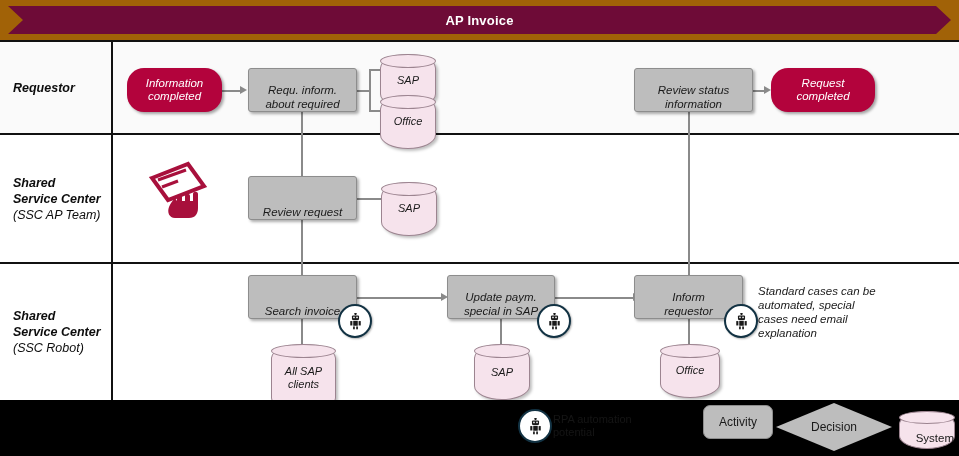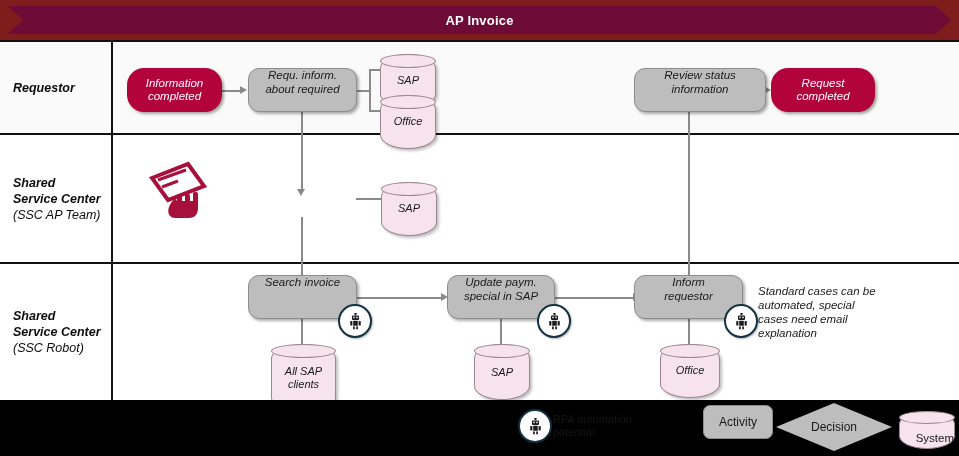--- a/index.html
+++ b/index.html
@@ -8,21 +8,21 @@
     background:#ffffff;
     font-family:"Liberation Sans", sans-serif;
     position:relative;
     overflow:hidden;
   }
   #canvas{position:absolute;left:0;top:0;width:959px;height:456px;}
 
   
   .banner-wrap{
     position:absolute;left:0;top:0;width:959px;height:40px;
-    background:#7f1d1d;
+    background:#a16207;
   }
   .banner{
     position:absolute;left:8px;top:6px;width:943px;height:28px;
     background:#6e0b37;
     clip-path:polygon(0 0, 928px 0, 943px 14px, 928px 28px, 0 28px, 15px 14px);
     display:flex;align-items:center;justify-content:center;
   }
   .banner-text{
     color:#ffffff;font-size:13px;font-weight:bold;letter-spacing:.2px;
   }
@@ -61,25 +61,25 @@
   .event{
     border-radius:17px;
     background:#b3033c;
     color:#fff;
     display:flex;align-items:center;justify-content:center;
     text-align:center;
     font-size:11.5px;line-height:13.5px;
     box-shadow:2px 2px 3px rgba(0,0,0,.35);
   }
   .activity{
-    border-radius:11px;
+    border-radius:3px;
     background:#bdbdbd;
     border:1px solid #8d8d8d;
     color:#1a1a1a;
-    display:flex;align-items:flex-start;justify-content:center;
+    display:flex;align-items:flex-end;justify-content:center;
     text-align:center;
     font-size:11.5px;line-height:13.5px;
     box-shadow:2px 2px 3px rgba(0,0,0,.32);
   }
   .cyl{
     background:#f6e3ec;
     border:1px solid #9c8490;
     border-radius:50%/14px;
     display:flex;align-items:flex-end;justify-content:center;
     color:#1a1a1a;
@@ -265,21 +265,21 @@
     <div class="cyl" style="left:380px;top:12px;width:54px;height:32px;">
       <div class="cyl-top"></div>
       <div class="cyl-lbl">SAP</div>
     </div>
 
     <div class="cyl" style="left:380px;top:53px;width:54px;height:32px;">
       <div class="cyl-top"></div>
       <div class="cyl-lbl">Office</div>
     </div>
 
-    <div class="node activity" style="left:634px;top:26px;width:132px;height:44px;">
+    <div class="node activity" style="left:634px;top:26px;width:119px;height:44px;">
       <span>
         <span>Review status</span><br>
         <span>information</span>
       </span>
     </div>
 
     <div class="node event" style="left:771px;top:26px;width:104px;height:44px;">
       <span>
         <span>Request</span><br>
         <span>completed</span>
@@ -290,20 +290,23 @@
       <svg width="62" height="62" viewBox="0 0 62 62">
         <g fill="#a8103c">
           <path d="M4 18 L40 4 L56 26 L20 40 Z" fill="none" stroke="#a8103c" stroke-width="4"></path>
           <path d="M10 20 L38 10" stroke="#a8103c" stroke-width="3" fill="none"></path>
           <path d="M14 27 L30 21" stroke="#a8103c" stroke-width="3" fill="none"></path>
           <path d="M27 38 c 0 0 -4 4 -6 9 c -2 5 0 11 6 11 l 14 0 c 6 0 9 -4 9 -10 l 0 -14 c 0 -3 -5 -3 -5 0 l 0 7 l -3 0 l 0 -5 c 0 -3 -5 -3 -5 0 l 0 5 l -3 0 l 0 -4 c 0 -3 -5 -3 -5 0 l 0 4 z"></path>
         </g>
       </svg>
     </div>
 
+    <div class="node activity" style="left:248px;top:134px;width:109px;height:44px;">
+      <span>Review request</span>
+    </div>
 
     <div class="cyl" style="left:381px;top:140px;width:54px;height:32px;">
       <div class="cyl-top"></div>
       <div class="cyl-lbl">SAP</div>
     </div>
 
     <div class="node activity" style="left:248px;top:233px;width:109px;height:44px;">
       <span>Search invoice</span>
     </div>
     <div class="robot-badge" style="left:338px;top:262px;">

